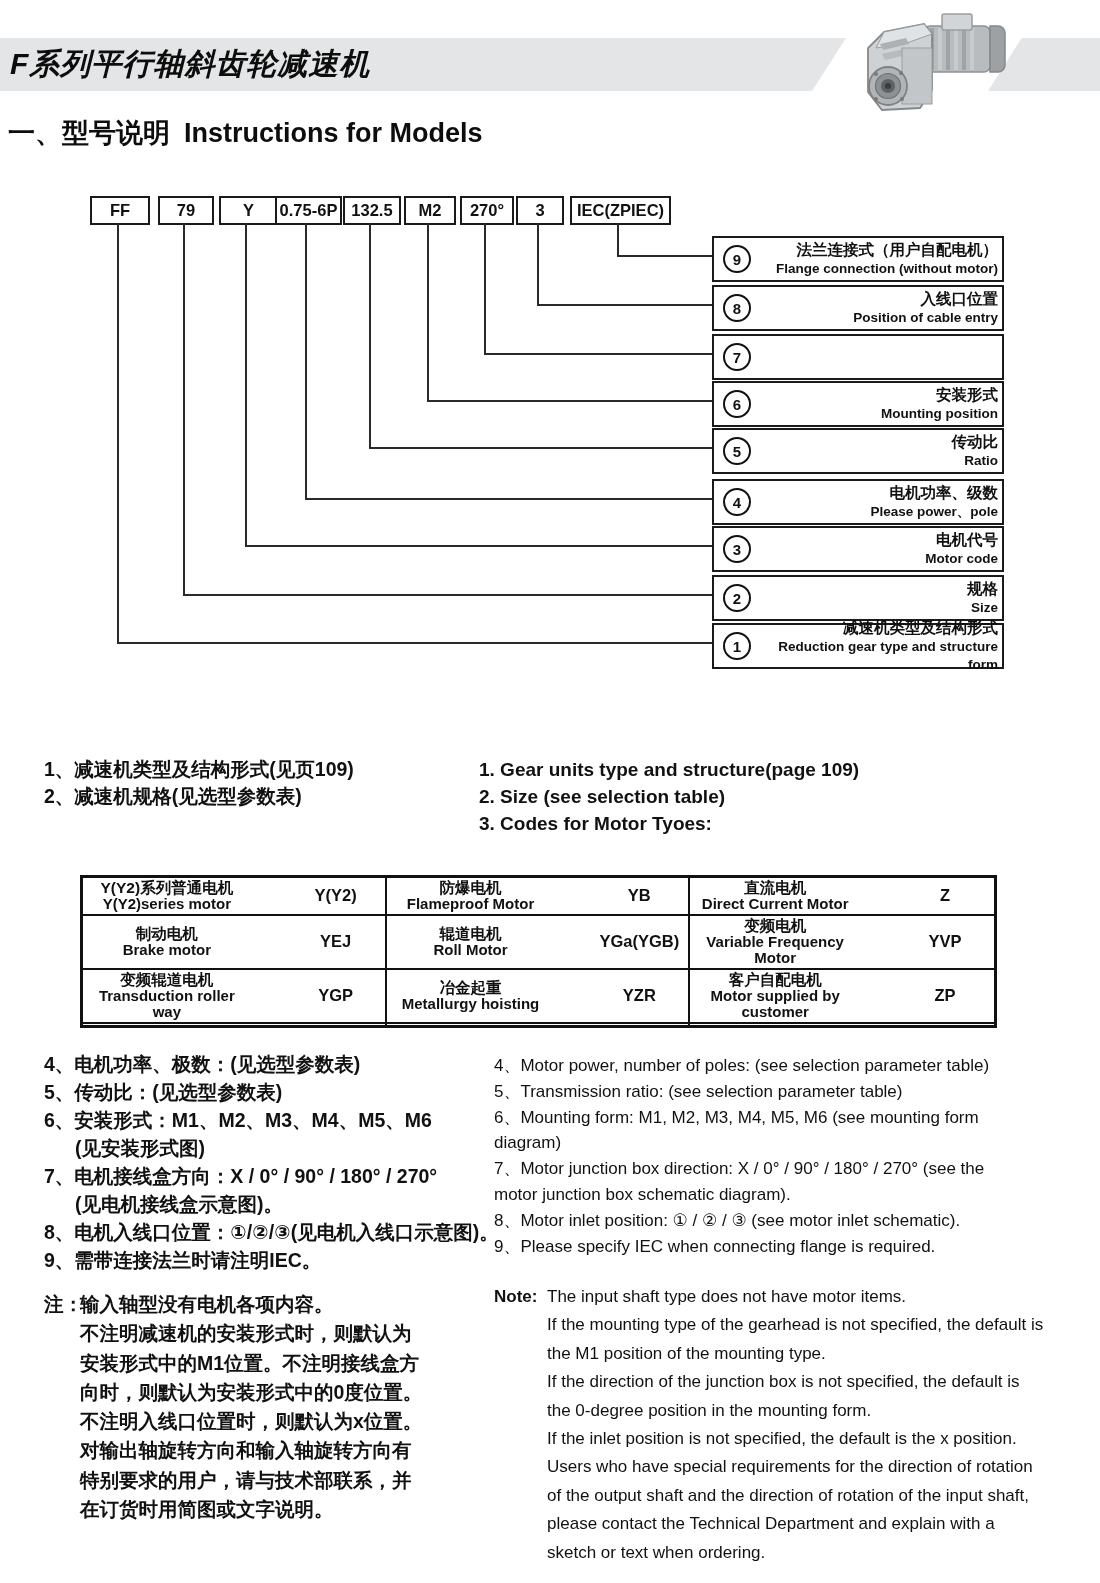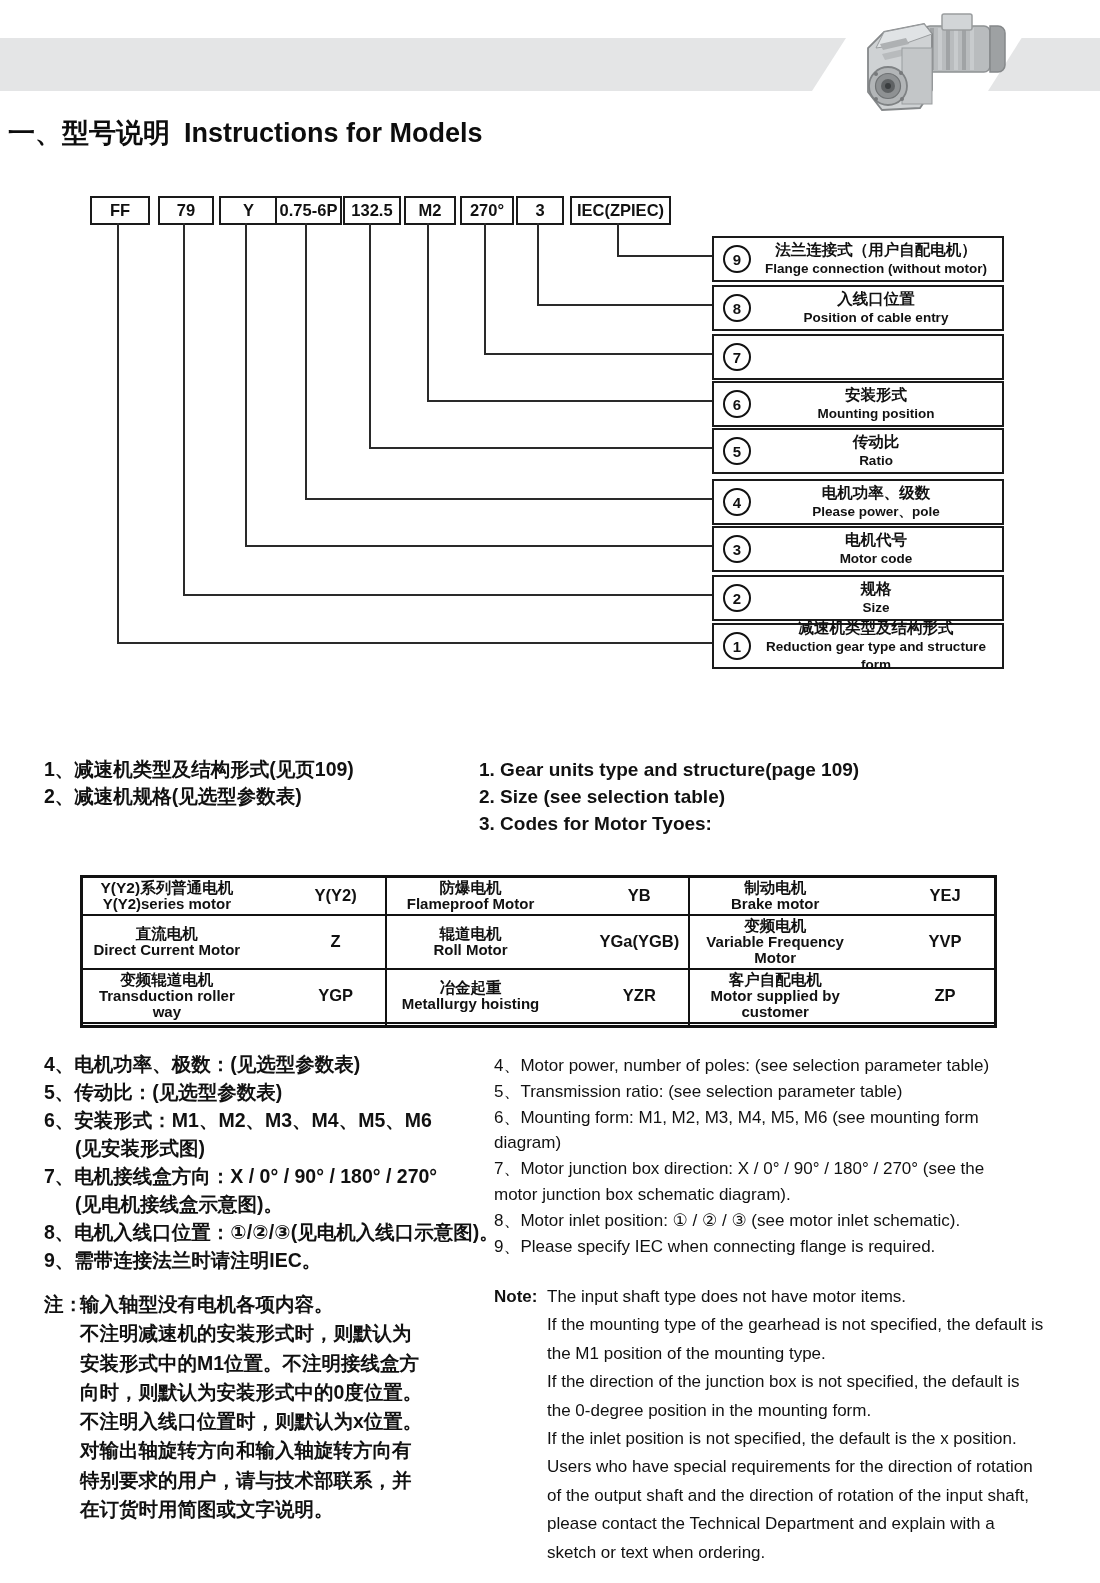--- a/index.html
+++ b/index.html
@@ -18,21 +18,21 @@
   
   .code-box{position:absolute;top:196px;height:25px;border:2px solid #1a1a1a;background:#fff;
           display:flex;align-items:center;justify-content:center;font-size:16.5px;font-weight:bold;}
   .vline{position:absolute;width:2px;background:#2a2a2a;}
   .hline{position:absolute;height:2px;background:#2a2a2a;}
   
   .label-box{position:absolute;left:712px;width:288px;height:42px;border:2px solid #1a1a1a;background:#fff;
           display:flex;align-items:center;}
   .label-box .circ{position:absolute;left:9px;width:24px;height:24px;border:2px solid #111;border-radius:50%;
           display:flex;align-items:center;justify-content:center;font-size:15px;font-weight:bold;}
-  .label-box .txt{flex:1;margin-left:40px;margin-right:4px;text-align:center;line-height:1.12;}
+  .label-box .txt{flex:1;margin-left:40px;margin-right:4px;text-align:right;line-height:1.12;}
   .label-cn{font-size:15.5px;font-weight:bold;}
   .label-en{font-size:13.5px;font-weight:bold;}
   .label-en.tight{font-size:12.3px;letter-spacing:-0.3px;}
   
   .items-cn{position:absolute;left:44px;top:756px;font-size:19.5px;font-weight:bold;line-height:27px;white-space:nowrap;}
   .items-en{position:absolute;left:479px;top:756px;font-size:19px;font-weight:bold;line-height:27px;white-space:nowrap;}
   
   .mtable{position:absolute;left:80px;top:875px;width:911px;height:147px;border:3px solid #111;
           display:grid;grid-template-columns:1fr 1fr 1fr;grid-template-rows:1fr 1fr 1fr 1fr;background:#fff;}
   .mcell{border-right:2px solid #111;border-bottom:2px solid #111;display:flex;align-items:center;padding:1px 6px;gap:48px;}
@@ -54,20 +54,21 @@
   .note-en .nlabel{width:53px;flex:none;font-weight:bold;}
   .note-en .ntext{white-space:pre;}
 </style>
 </head>
 <body>
 
 <div class="page">
 
   <div class="banner"></div>
   <div class="banner-right"></div>
+  <div class="page-title">F系列平行轴斜齿轮减速机</div>
 
   <svg class="gear-motor" viewBox="0 0 164 114">
 
     <g>
       <rect x="78" y="22" width="66" height="46" rx="6" fill="#b9bcbe" stroke="#8f9294" stroke-width="1.5"></rect>
       <rect x="84" y="24" width="4" height="42" fill="#a0a3a5"></rect>
         <rect x="92" y="24" width="4" height="42" fill="#c8cbcd"></rect>
       <rect x="100" y="24" width="4" height="42" fill="#a0a3a5"></rect>
         <rect x="108" y="24" width="4" height="42" fill="#c8cbcd"></rect>
       <rect x="116" y="24" width="4" height="42" fill="#a0a3a5"></rect>
@@ -193,31 +194,31 @@
     </div>
     <div class="mcell">
       <span class="mdesc">
           <span class="cn">防爆电机</span>
           <span class="en">Flameproof Motor</span>
         </span>
       <span class="mcode">YB</span>
     </div>
     <div class="mcell">
       <span class="mdesc">
+          <span class="cn">直流电机</span>
+          <span class="en">Direct Current Motor</span>
+        </span>
+      <span class="mcode">Z</span>
+    </div>
+    <div class="mcell">
+      <span class="mdesc">
           <span class="cn">制动电机</span>
           <span class="en">Brake motor</span>
         </span>
       <span class="mcode">YEJ</span>
-    </div>
-    <div class="mcell">
-      <span class="mdesc">
-          <span class="cn">直流电机</span>
-          <span class="en">Direct Current Motor</span>
-        </span>
-      <span class="mcode">Z</span>
     </div>
     <div class="mcell">
       <span class="mdesc">
           <span class="cn">辊道电机</span>
           <span class="en">Roll Motor</span>
         </span>
       <span class="mcode">YGa(YGB)</span>
     </div>
     <div class="mcell">
       <span class="mdesc">

